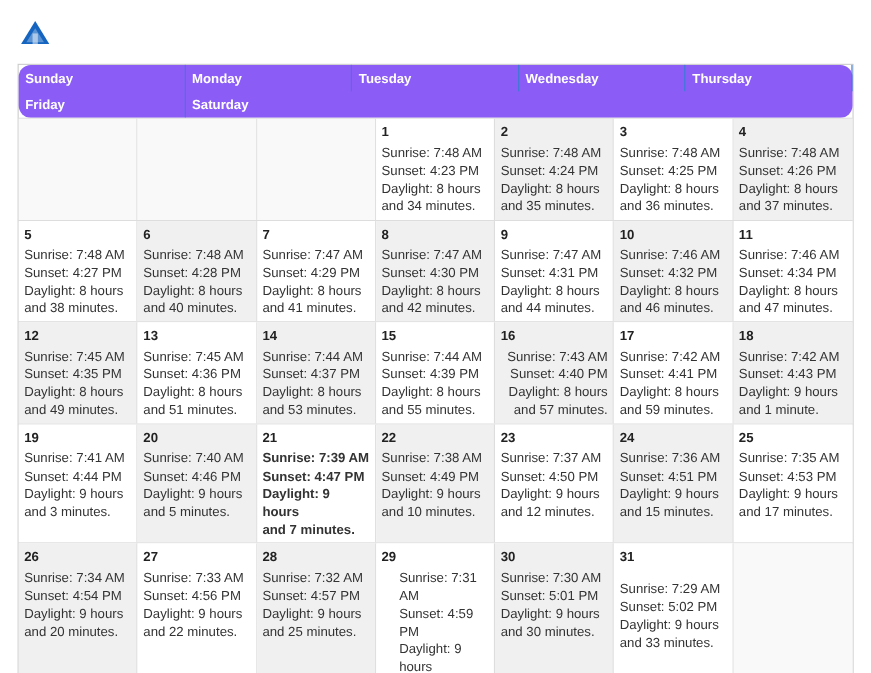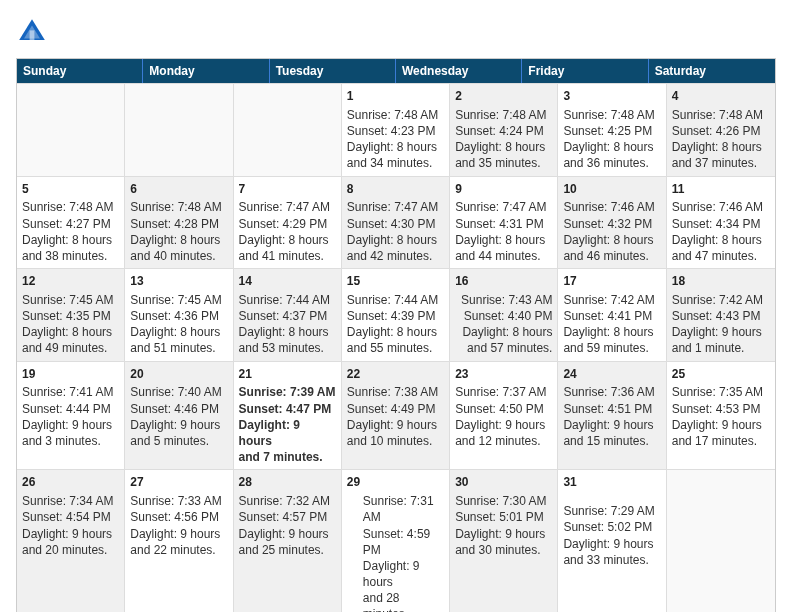--- a/index.html
+++ b/index.html
@@ -61,22 +61,23 @@
       color: #444;
     }
     .calendar {
       flex: 1;
       display: flex;
       flex-direction: column;
       border: 1px solid #ccc;
     }
     .cal-header-row {
       display: grid;
-      grid-template-columns: repeat(6, 1fr);
-      background: #0c4a6e;
+      grid-template-columns: repeat(5, 1fr);
+      background: #8b5cf6;
+      border-radius: 11px;
     }
     .cal-header-cell {
       color: #fff;
       font-weight: bold;
       font-size: 12px;
       padding: 5px 6px;
       border-right: 1px solid #3a7bd5;
       text-align: left;
     }
     .cal-header-cell:last-child { border-right: none; }
@@ -136,20 +137,21 @@
       <div class="title-location"></div>
     </div>
   </div>
 
   <div class="calendar">
     <div class="cal-header-row">
     <div class="cal-header-cell">Sunday</div>
         <div class="cal-header-cell">Monday</div>
         <div class="cal-header-cell">Tuesday</div>
         <div class="cal-header-cell">Wednesday</div>
+        <div class="cal-header-cell">Thursday</div>
         <div class="cal-header-cell">Friday</div>
         <div class="cal-header-cell">Saturday</div>
       </div>
     <div class="cal-body">
     <div class="cal-week">
           <div class="cal-cell empty"></div>
           <div class="cal-cell empty"></div>
           <div class="cal-cell empty"></div>
           <div class="cal-cell">
             <div class="day-number">1</div>

